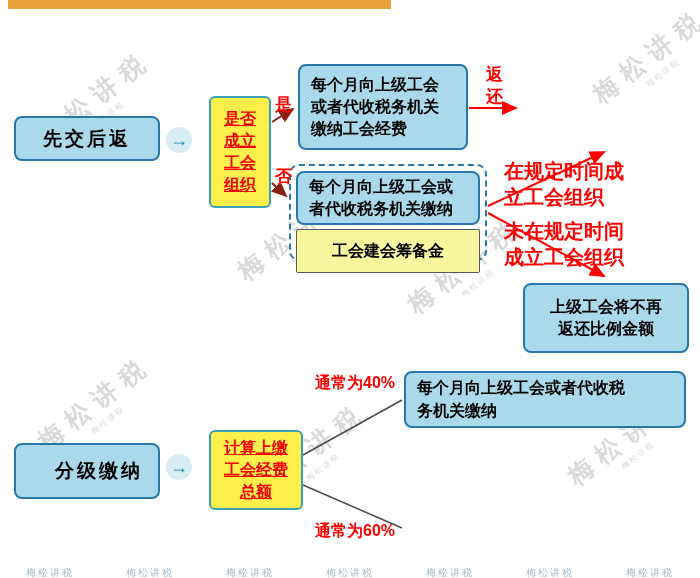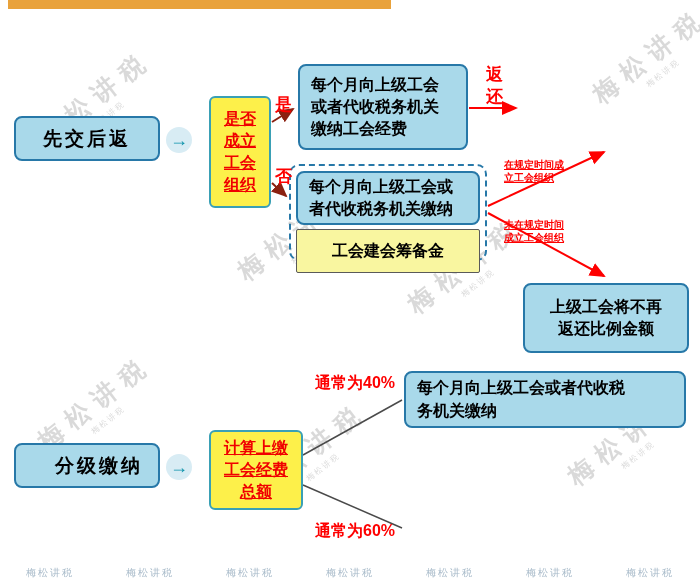--- a/index.html
+++ b/index.html
@@ -29,21 +29,21 @@
   .yellow-plain { background:#f9f6a0; border:1.5px solid #5a5a5a; border-radius:2px; font-size:16px; }
 
   .dashed { position:absolute; border:2px dashed #2778a8; border-radius:10px; z-index:2; }
 
   .arrow-dot { position:absolute; width:26px; height:26px; border-radius:50%; background:#d8ecf4;
                display:flex; align-items:center; justify-content:center; z-index:2; }
   .arrow-dot span { color:#0e93ab; font-size:18px; font-weight:bold; line-height:1; }
 
   .red-label { position:absolute; color:#fe0000; font-weight:bold; z-index:3; white-space:pre-line; line-height:1.3; }
   .rl-16 { font-size:16px; }
-  .rl-15 { font-size:10px;text-decoration:underline; }
+  .rl-15 { font-size:20px; }
   .rl-17 { font-size:17px; }
 
   .bottom-strip { position:absolute; left:0; top:566px; width:700px; height:12px; display:flex;
                   justify-content:space-between; padding:0 26px; z-index:2; overflow:hidden; }
   .bottom-strip span { font-size:10px; letter-spacing:2px; color:#7f9ab0; opacity:.7; white-space:nowrap; }
 </style>
 </head>
 <body>
 
 <div class="canvas">
@@ -134,21 +134,21 @@
 
   <div class="red-label rl-15" style="left:504px; top:158px;">在规定时间成
 立工会组织</div>
 
   <div class="red-label rl-15" style="left:504px; top:218px;">未在规定时间
 成立工会组织</div>
 
   <div class="box blue pre center" style="left:523px; top:283px; width:166px; height:70px;">上级工会将不再
 返还比例金额</div>
 
-  <div class="box blue start" style="left:14px; top:443px; width:146px; height:45px;padding-left:24px;">分级缴纳</div>
+  <div class="box blue start" style="left:14px; top:443px; width:146px; height:56px;padding-left:24px;">分级缴纳</div>
 
   <div class="arrow-dot" style="left:166px; top:454px;">
     <span>→</span>
   </div>
 
   <div class="box yellow-red pre center" style="left:209px; top:430px; width:94px; height:80px;">计算上缴
 工会经费
 总额</div>
 
   <div class="red-label rl-16" style="left:315px; top:373px;">通常为40%</div>

